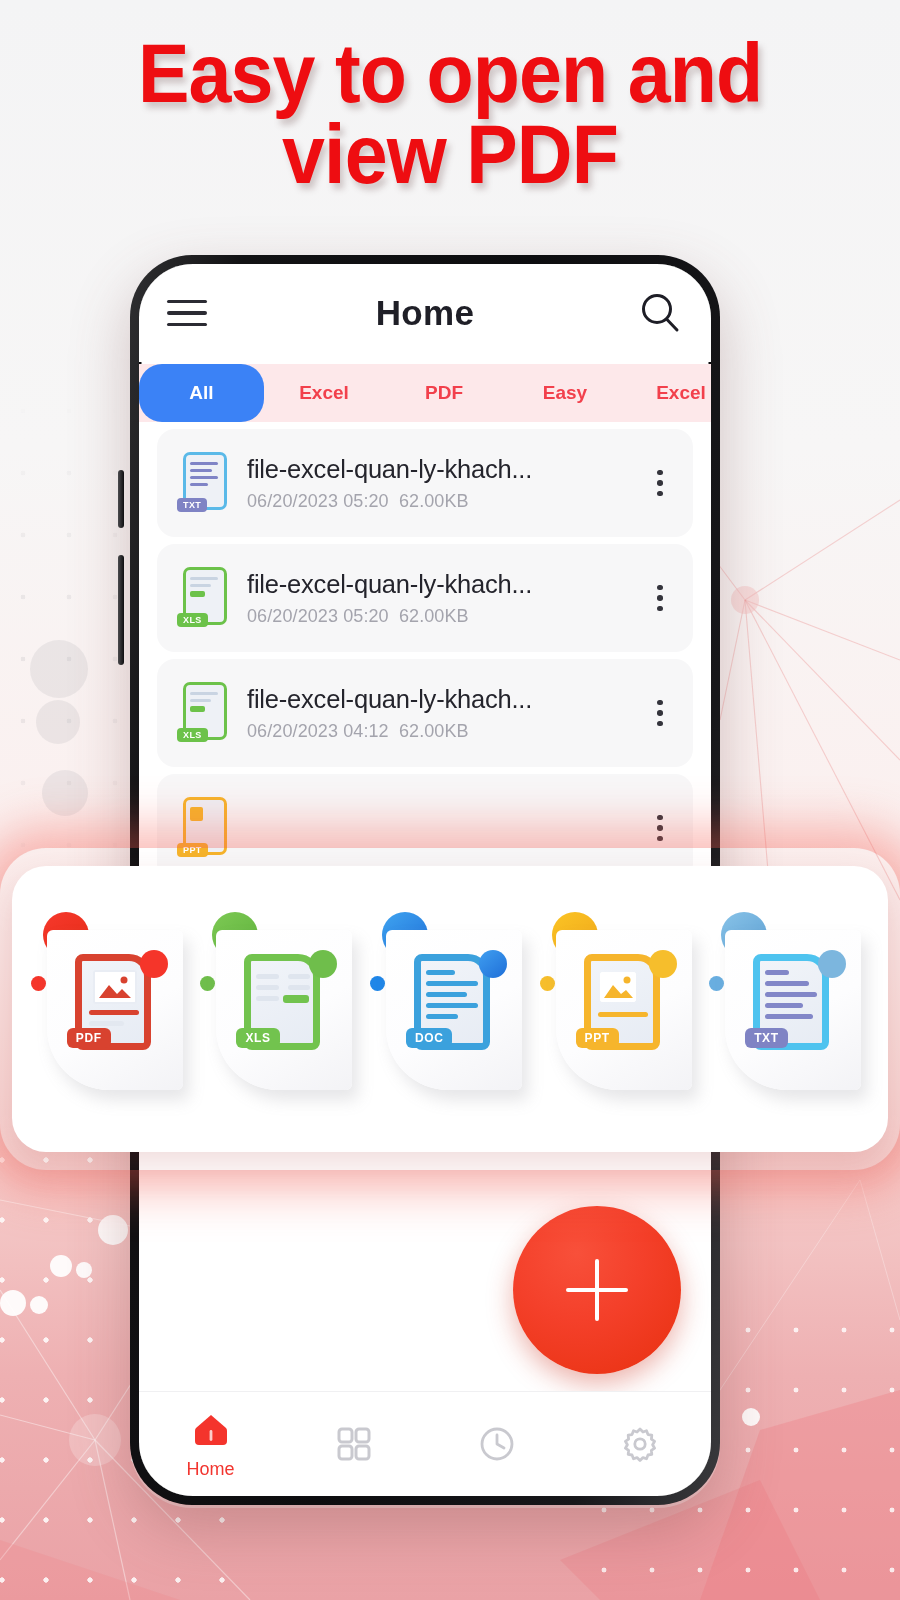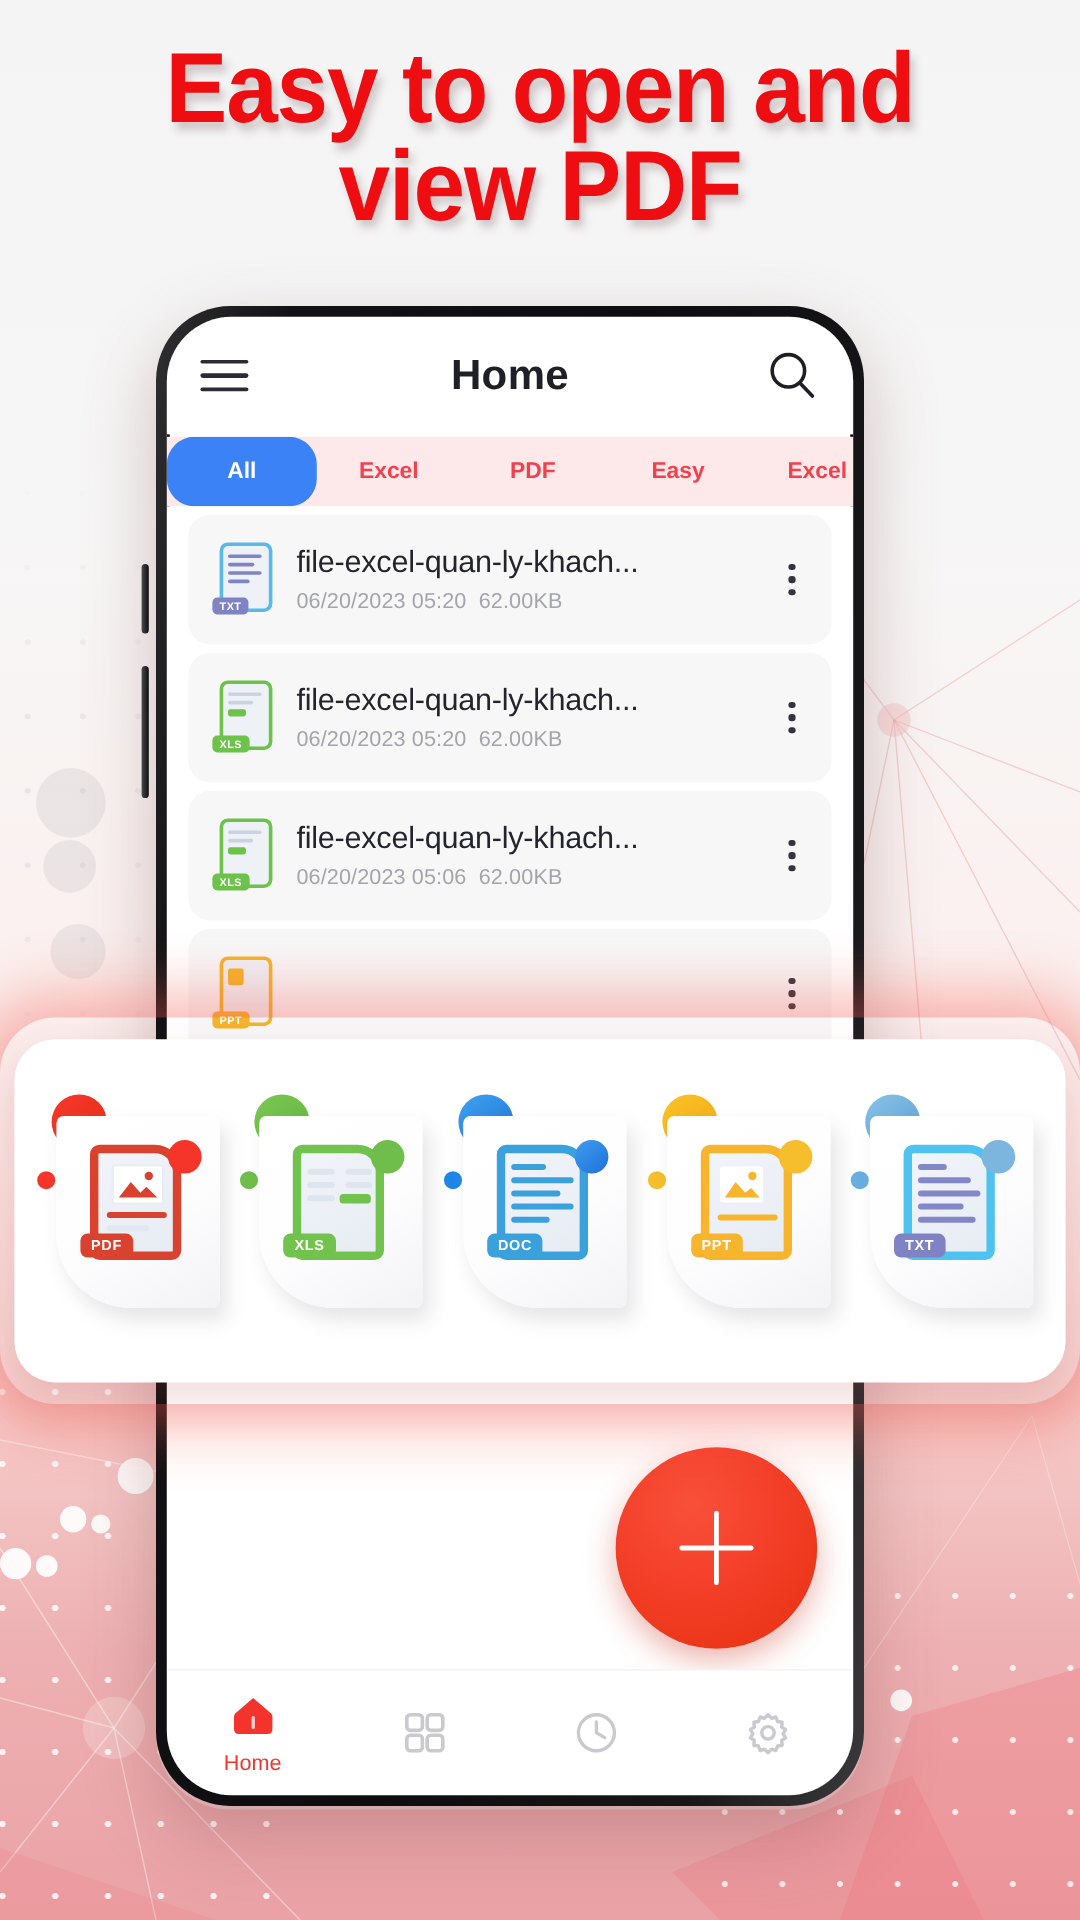--- a/index.html
+++ b/index.html
@@ -329,21 +329,21 @@
           <div class="fi-lines">
             <i style="background:#c9d4e2;width:100%"></i>
               <i style="background:#c9d4e2;width:75%"></i>
             <i style="background:#6cc24a;width:55%;height:6px"></i>
           </div>
           <div class="fi-badge" style="background:#6cc24a;">XLS</div>
         </div>
         <div class="meta">
           <div class="fname">file-excel-quan-ly-khach...</div>
           <div class="fsub">
-            <span>06/20/2023 05:06</span>&nbsp;&nbsp;<span>62.00KB</span>
+            <span>06/20/2023 04:12</span>&nbsp;&nbsp;<span>62.00KB</span>
           </div>
         </div>
         <div class="dots">
             <i></i>
             <i></i>
             <i></i>
           </div>
       </div>
 
       <div class="row">

